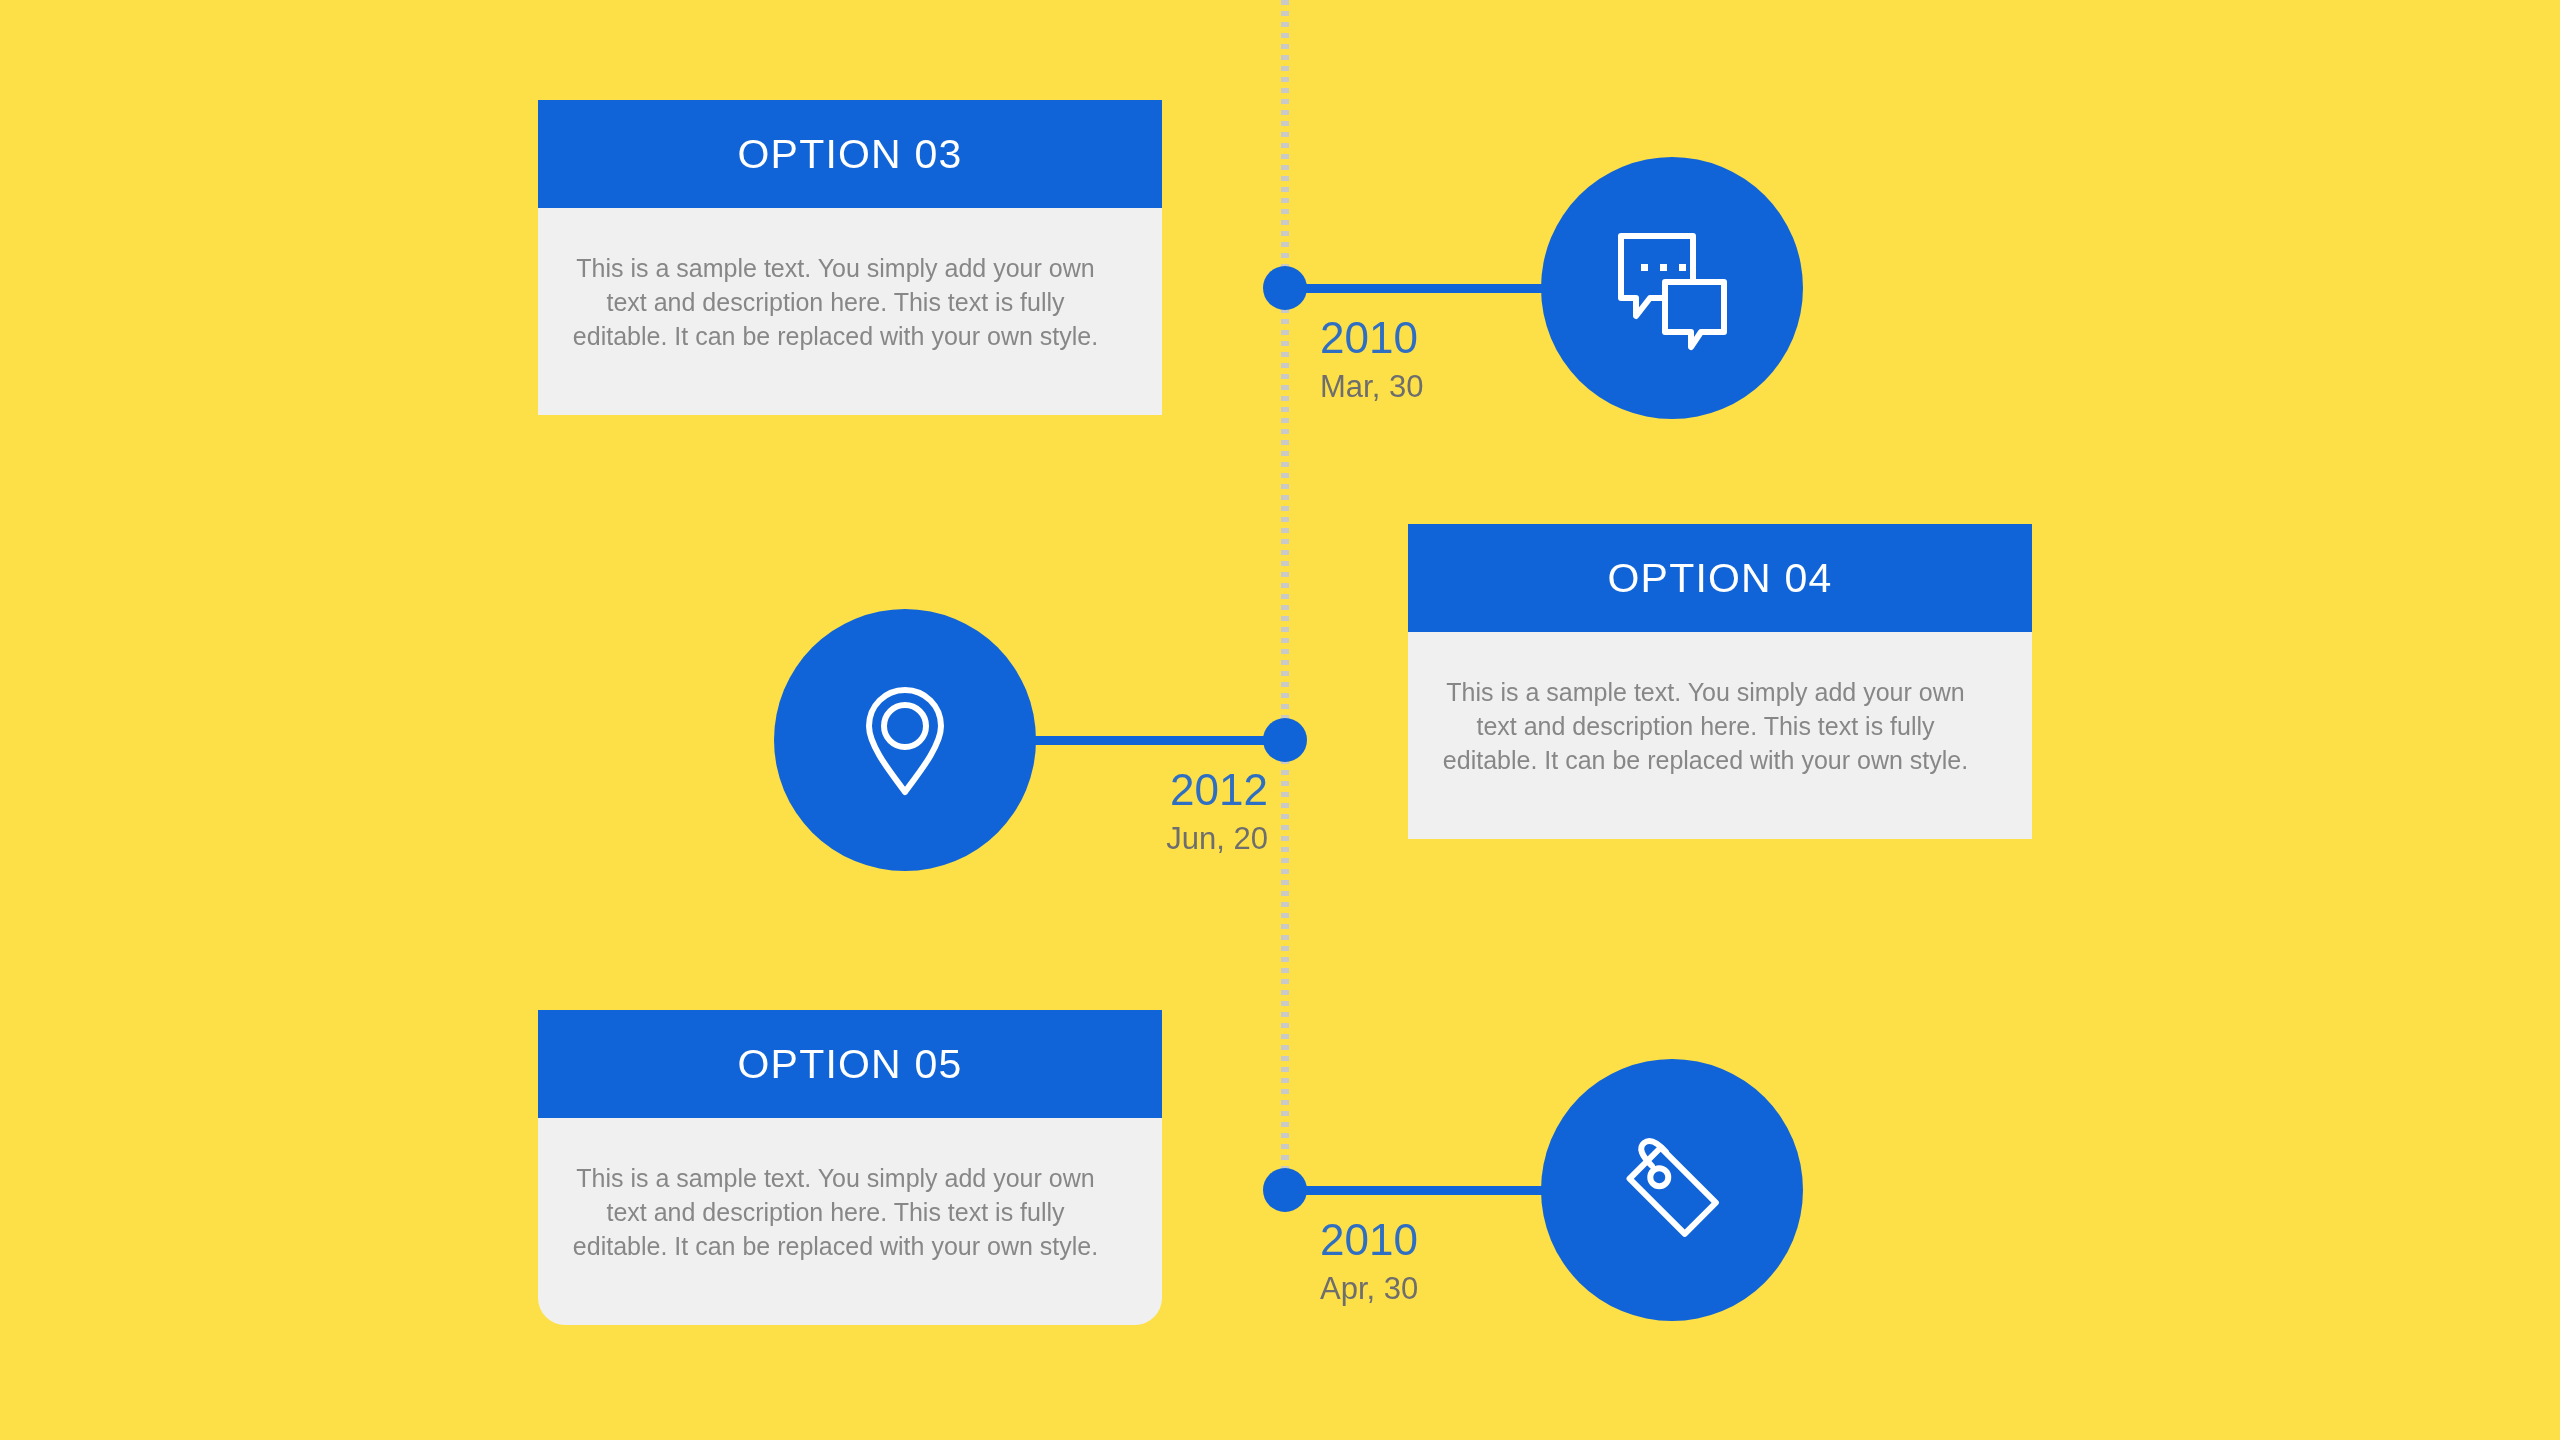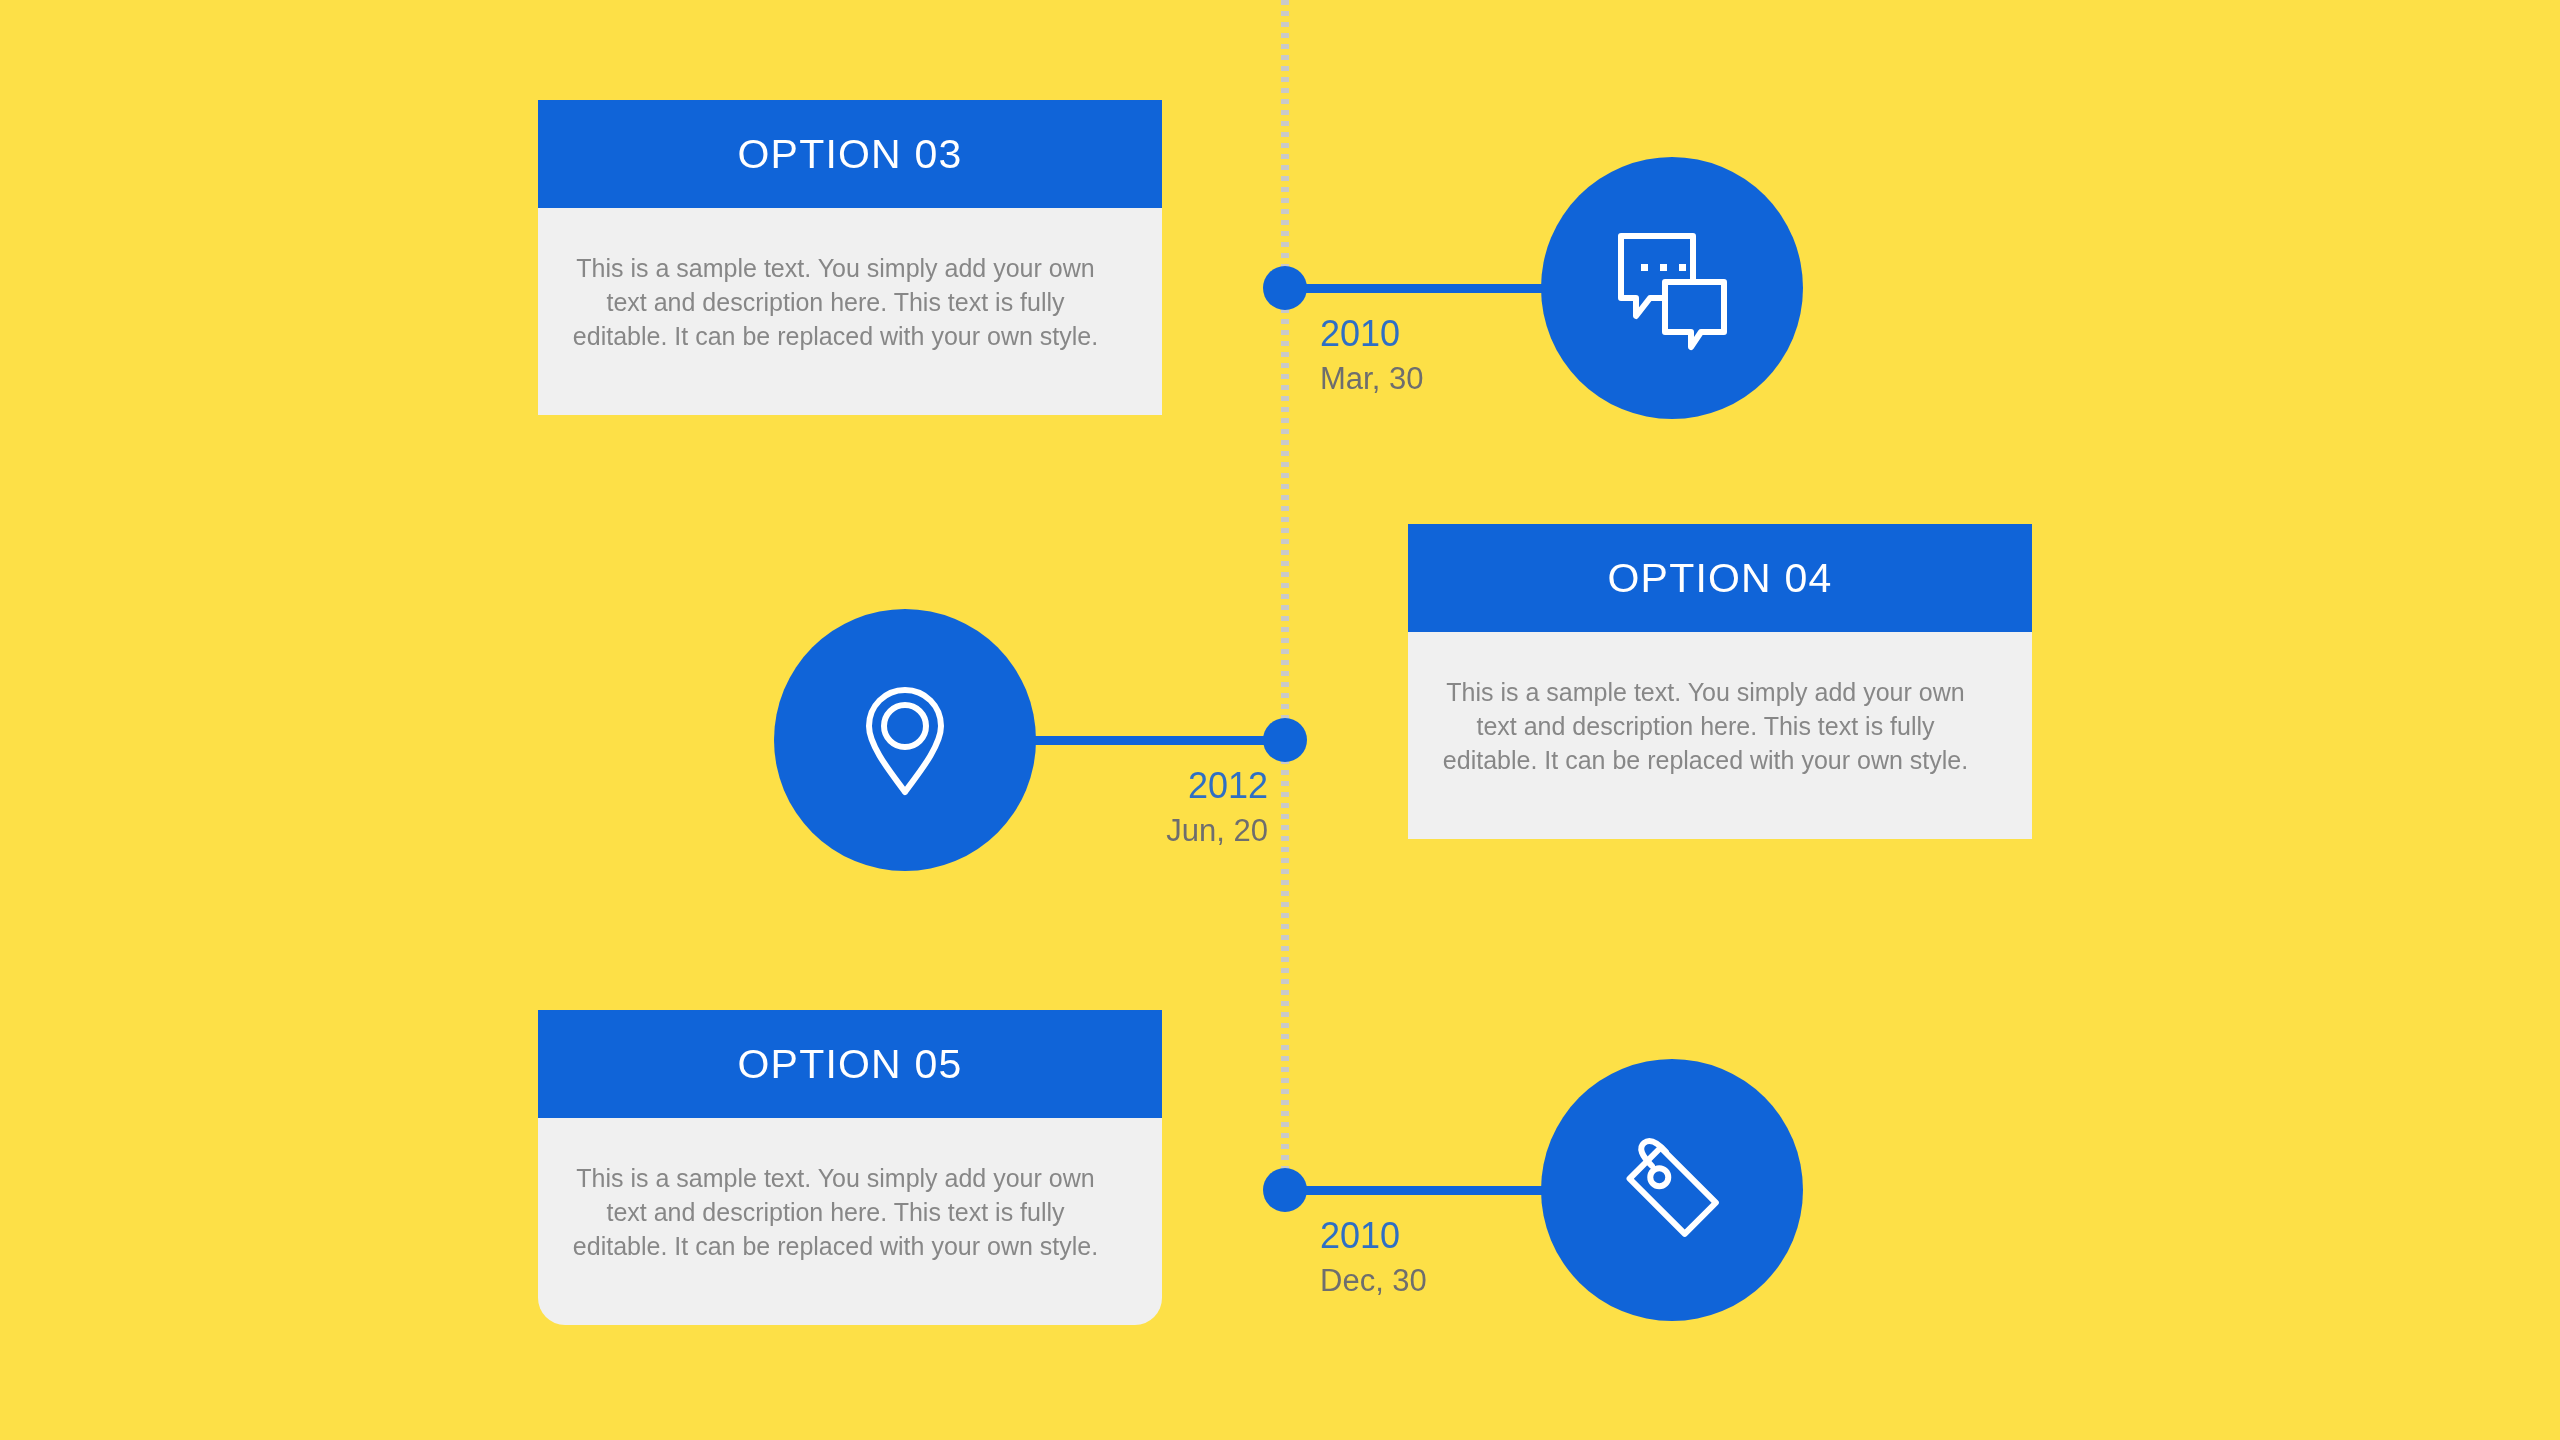--- a/index.html
+++ b/index.html
@@ -102,21 +102,21 @@
   .date-block {
     position: absolute;
     line-height: 1;
   }
   .date-block.left-align  { text-align: left;  }
   .date-block.right-align { text-align: right; }
 
   .date-year {
     display: block;
     color: #2E6FC4;
-    font-size: 36px;
+    font-size: 44px;
     line-height: 1.05;
   }
   .date-day {
     display: block;
     color: #6E6E6E;
     font-size: 31px;
     line-height: 1.25;
     margin-top: 7px;
   }
 </style>
@@ -192,21 +192,21 @@
       <p class="card-text">This is a sample text. You simply add your own text and description here. This text is fully editable. It can be replaced with your own style.</p>
     </div>
   </div>
 
   <div class="connector" style="left:1285px; top:1186px; width:270px;"></div>
 
   <div class="node-dot" style="left:1263px; top:1168px;"></div>
 
   <div class="date-block left-align" style="left:1320px; top:1217px;">
     <span class="date-year">2010</span>
-    <span class="date-day">Dec, 30</span>
+    <span class="date-day">Apr, 30</span>
   </div>
 
   <div class="icon-circle" style="left:1541px; top:1059px;">
     <span>
       <svg width="128" height="128" viewBox="0 0 128 128" fill="none">
         <g transform="rotate(-45 64 64)">
           <path d="M42 26 H86 V104 H42 Z" stroke="#ffffff" stroke-width="6" stroke-linejoin="round" fill="none"></path>
           <circle cx="64" cy="46" r="9" stroke="#ffffff" stroke-width="6" fill="none"></circle>
         </g>
         <path d="M44 40 C34 30 30 22 36 17 C42 12 50 17 58 26" stroke="#ffffff" stroke-width="6" stroke-linecap="round" fill="none"></path>

